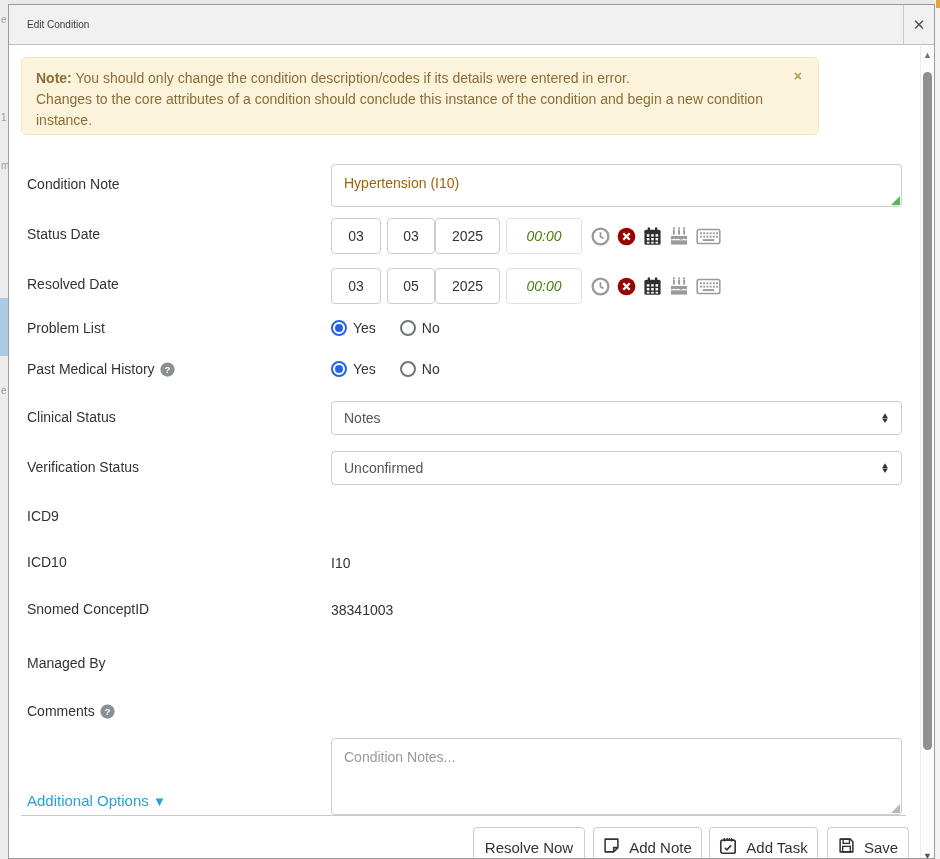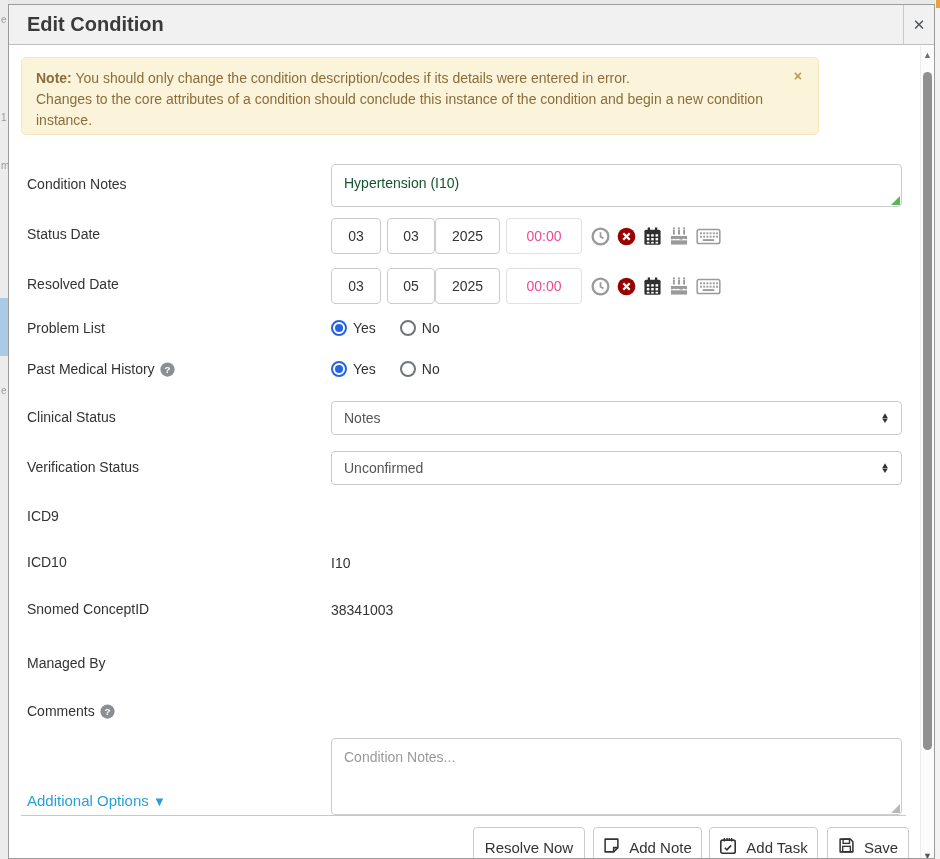--- a/index.html
+++ b/index.html
@@ -10,44 +10,44 @@
   .backdrop-left { position:absolute; left:0; top:0; width:8px; height:859px; background:#ececec; overflow:hidden; }
   .backdrop-left .frag { position:absolute; left:1px; font-size:10px; color:#9a9a9a; }
   .backdrop-left .blue-block { position:absolute; left:0; top:298px; width:8px; height:58px; background:#a9cbe6; }
   .backdrop-right { position:absolute; right:0; top:0; width:5px; height:859px; background:#f3f3f3; }
   .backdrop-right .chip { position:absolute; right:0; top:0; width:4px; height:8px; background:#e8a33d; }
 
   
   .modal { position:absolute; left:8px; top:4px; width:927px; height:855px; background:#fff; border:1px solid #9b9b9b; overflow:hidden; }
 
   .modal-header { position:absolute; left:0; top:0; right:0; height:40px; background:#f1f1f2; border-bottom:1px solid #bdbdbd; display:flex; align-items:center; }
-  .modal-title { font-size:20px; font-weight:bold; color:#3a3a3a; padding-left:18px; }
+  .modal-title { font-size:10px; font-weight:normal; color:#3a3a3a; padding-left:18px; }
   .modal-close { position:absolute; right:0; top:0; width:31px; height:40px; border-left:1px solid #c9c9c9; display:flex; align-items:center; justify-content:center; font-size:15px; font-weight:bold; color:#4d545b; cursor:pointer; }
 
   
   .note-box { position:absolute; left:12px; top:52px; width:798px; height:78px; background:#fcf4da; border:1px solid #f3e5bb; border-radius:5px; padding:10px 48px 10px 14px; font-size:14px; color:#8a6d3b; line-height:21px; }
   .note-box b { font-weight:bold; }
   .note-dismiss { position:absolute; right:16px; top:12px; font-size:14px; font-weight:bold; color:#b59b55; cursor:pointer; line-height:12px; }
 
   
   .flabel { position:absolute; left:18px; font-size:14px; color:#333; }
   .fvalue { position:absolute; left:322px; font-size:14px; color:#333; }
 
   .ctl { position:absolute; left:322px; width:571px; }
 
-  textarea.ta { width:100%; border:1px solid #ccc; border-radius:4px; padding:10px 12px; font-family:inherit; font-size:14px; color:#14532d; resize:none; outline:none; display:block; }
+  textarea.ta { width:100%; border:1px solid #ccc; border-radius:4px; padding:10px 12px; font-family:inherit; font-size:14px; color:#a16207; resize:none; outline:none; display:block; }
   textarea.ta::placeholder { color:#999; }
   .ta-wrap { position:relative; }
   .grip { position:absolute; right:2px; bottom:2px; width:0; height:0; border-left:9px solid transparent; }
   .grip.green { border-bottom:9px solid #57b657; }
   .grip.gray  { border-bottom:9px solid #b9b9b9; }
 
   .din { height:36px; border:1px solid #ccc; border-radius:4px; text-align:center; font-size:14px; color:#333; font-family:inherit; outline:none; }
   .din.d1 { width:50px; } .din.d2 { width:48px; margin-left:6px; } .din.d3 { width:65px; }
-  .din.tin { width:76px; margin-left:6px; border-color:#e1e1e1; color:#ec4899; }
+  .din.tin { width:76px; margin-left:6px; border-color:#e1e1e1; color:#4d7c0f;font-style:italic; }
   .date-row { display:flex; align-items:center; }
   .date-icons { display:flex; align-items:center; gap:7px; margin-left:9px; }
   .date-icons .ic { display:inline-flex; cursor:pointer; }
 
   .radio-row { position:absolute; left:322px; display:flex; align-items:center; font-size:14px; color:#333; }
   .radio { width:16px; height:16px; border:2px solid #70757a; border-radius:50%; background:#fff; display:inline-flex; align-items:center; justify-content:center; cursor:pointer; flex:none; }
   .radio.checked { border-color:#2464e4; }
   .radio.checked::after { content:""; width:8px; height:8px; border-radius:50%; background:#2464e4; }
   .radio-label { margin-left:6px; margin-right:24px; }
 
@@ -92,21 +92,21 @@
     <span class="modal-close">✕</span>
   </div>
 
   <div class="note-box">
     <b>Note:</b>
     <span>You should only change the condition description/codes if its details were entered in error.</span>
     <div>Changes to the core attributes of a condition should conclude this instance of the condition and begin a new condition instance.</div>
     <span class="note-dismiss">×</span>
   </div>
 
-  <span class="flabel" style="top:171px">Condition Notes</span>
+  <span class="flabel" style="top:171px">Condition Note</span>
   <div class="ctl ta-wrap" style="top:159px">
     <textarea class="ta" style="height: 43px;">Hypertension (I10)</textarea>
     <span class="grip green"></span>
   </div>
 
   <span class="flabel" style="top:221px">Status Date</span>
   <div class="ctl date-row" style="top:213px">
     <input class="din d1" value="03" style="">
     <input class="din d2" value="03" style="">
     <input class="din d3" value="2025" style="">

